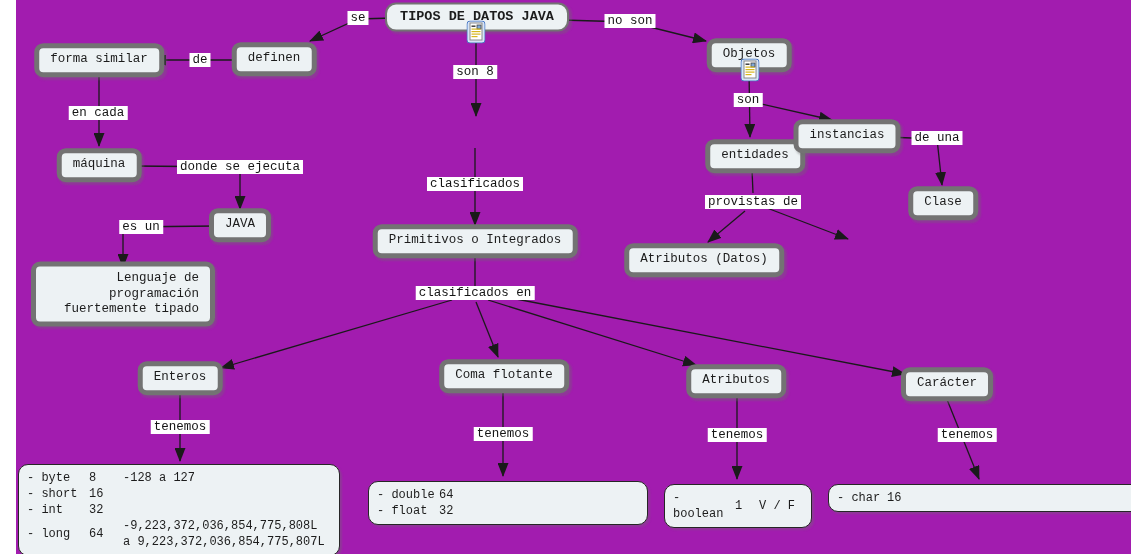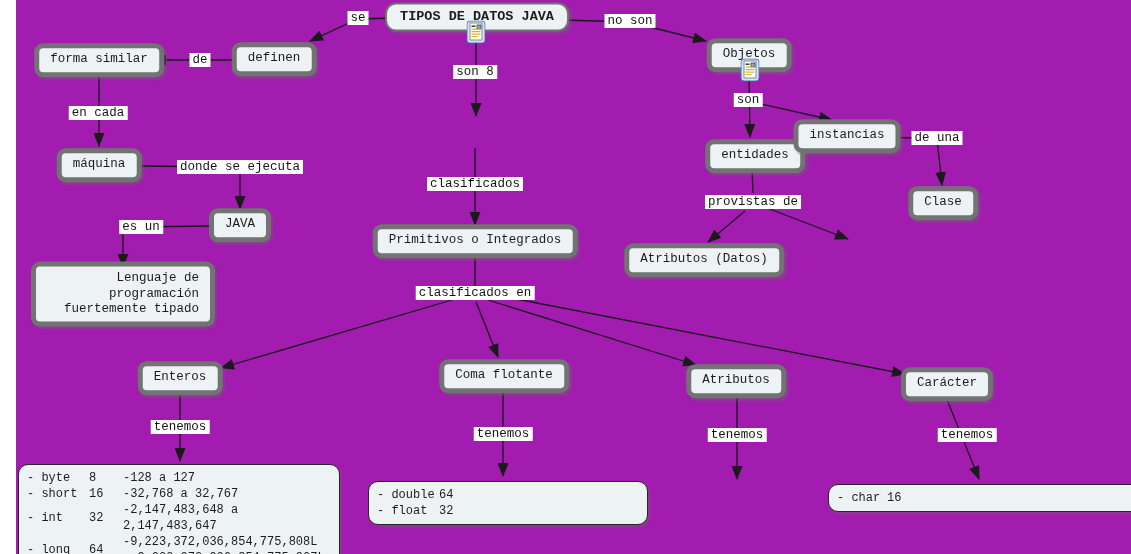--- a/index.html
+++ b/index.html
@@ -124,45 +124,50 @@
 
   <div class="detail" style="left:2px;top:464px;width:304px">
     <div class="drow">
       <span class="dc1">- byte</span>
       <span class="dc2">8</span>
       <span class="dc3">-128 a 127</span>
     </div>
     <div class="drow">
       <span class="dc1">- short</span>
       <span class="dc2">16</span>
-      <span class="dc3">-32,768 a 32,767</span>
     </div>
     <div class="drow">
       <span class="dc1">- int</span>
       <span class="dc2">32</span>
-      <span class="dc3">-2,147,483,648 a 2,147,483,647</span>
     </div>
     <div class="drow">
       <span class="dc1">- long</span>
       <span class="dc2">64</span>
       <span class="dc3">-9,223,372,036,854,775,808L a 9,223,372,036,854,775,807L</span>
     </div>
   </div>
 
   <div class="detail" style="left:352px;top:481px;width:262px">
     <div class="drow">
       <span class="dc1">- double</span>
       <span class="dc2">64</span>
     </div>
     <div class="drow">
       <span class="dc1">- float</span>
       <span class="dc2">32</span>
     </div>
   </div>
 
+  <div class="detail" style="left:648px;top:484px;width:130px">
+    <div class="drow">
+      <span class="dc1">- boolean</span>
+      <span class="dc2" style="width:24px">1</span>
+      <span class="dc3">V / F</span>
+    </div>
+  </div>
 
   <div class="detail" style="left:812px;top:484px;width:299px">
     <div class="drow">
       <span class="dc1" style="width:50px">- char</span>
       <span class="dc2">16</span>
     </div>
   </div>
 
 </div>
 

